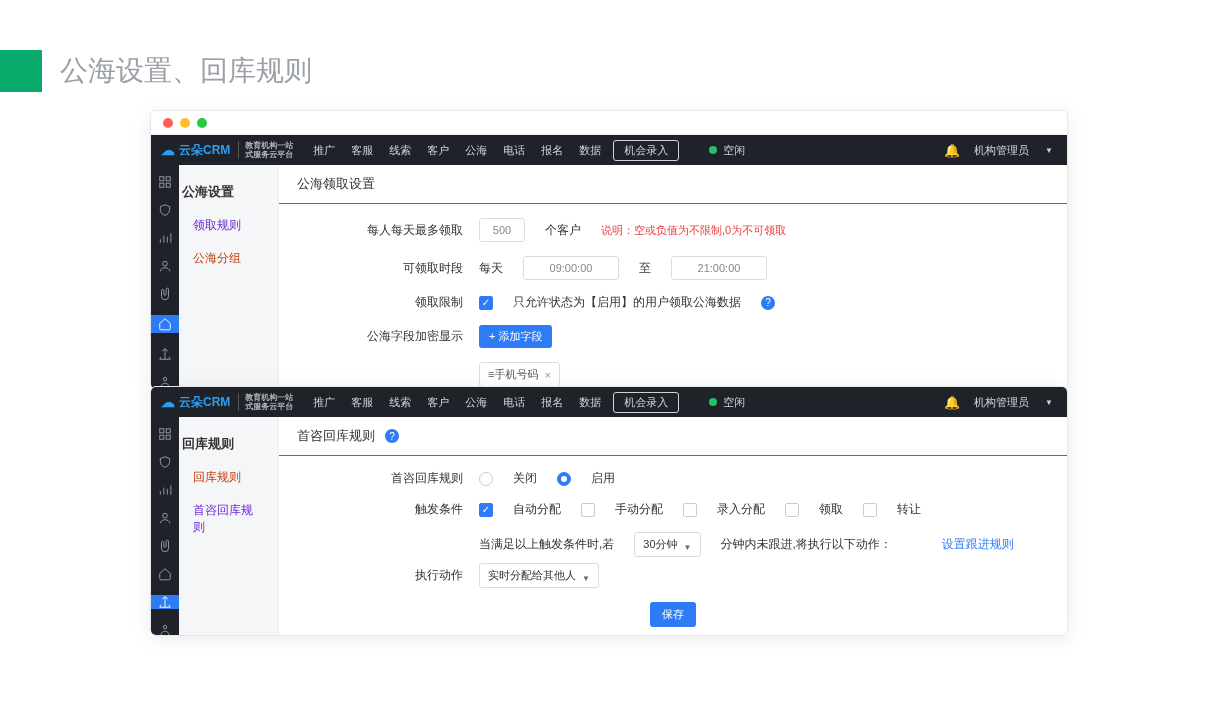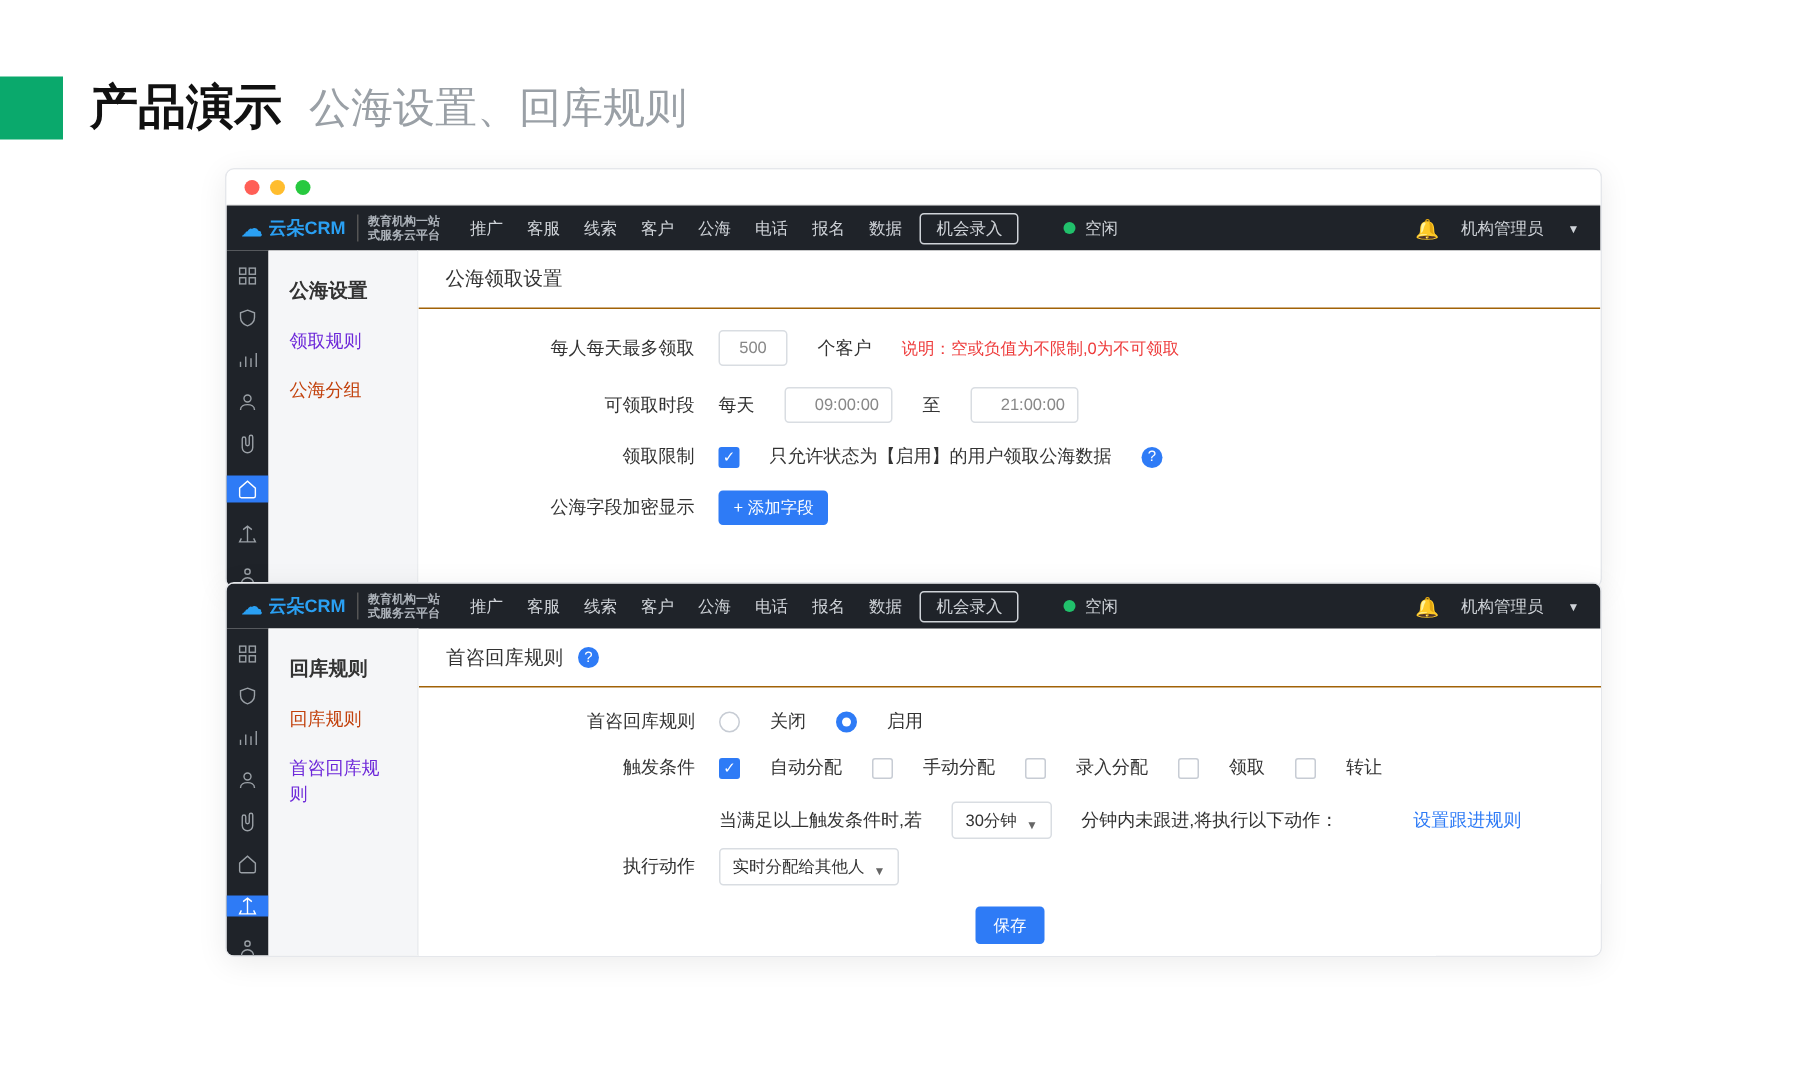--- a/index.html
+++ b/index.html
@@ -33,33 +33,33 @@
   .user{display:flex;align-items:center;gap:16px}
   .tri{font-size:8px}
   
   .body{display:flex;height:calc(100% - 30px)}
   .winA .body{height:calc(100% - 54px)}
   .iconbar{width:28px;background:#1f2329;display:flex;flex-direction:column;align-items:center;gap:14px;padding-top:10px}
   .iconbar .ic{width:16px;height:16px;color:#9aa0a6;display:flex;align-items:center;justify-content:center}
   .iconbar .ic.active{background:#2e7bf6;color:#fff;width:28px;height:28px;border-radius:0}
   .iconbar .ic svg{width:14px;height:14px;stroke:currentColor;fill:none;stroke-width:1.6}
   .side{width:100px;background:#f5f6f8;border-right:1px solid #ebedf0;padding-top:10px}
-  .side .hd{font-size:13px;color:#333;padding:8px 14px;font-weight:600}
+  .side .hd{font-size:13px;color:#333;padding:8px 3px;font-weight:600}
   .side .item{font-size:12px;padding:8px 14px;color:#c2410c;cursor:pointer}
   .side .item.active{color:#6d28d9}
   .main{flex:1;background:#fff;overflow:auto}
   .section-title{display:flex;align-items:center;gap:10px;padding:10px 18px;border-bottom:1px solid #a16207;font-size:13px;color:#333}
   .help{width:14px;height:14px;border-radius:50%;background:#2e7bf6;color:#fff;font-size:10px;display:inline-flex;align-items:center;justify-content:center}
   .form{padding:14px 0 14px 0;font-size:12px;color:#333}
   .row{display:flex;align-items:center;margin-bottom:14px}
   .lbl{width:200px;text-align:right;padding-right:16px;color:#333}
   .val{display:flex;align-items:center;gap:20px;flex-wrap:wrap}
   .input{height:24px;border:1px solid #d9dde2;border-radius:3px;padding:0 8px;font-size:11px;color:#888;background:#fff}
   .w50{width:46px;text-align:center}
-  .w80{width:72px;text-align:right}
+  .w80{width:96px;text-align:center}
   .note{color:#ee3b3b;font-size:11px}
   .cb{width:14px;height:14px;border:1px solid #c7ccd4;border-radius:2px;display:inline-flex;align-items:center;justify-content:center;background:#fff}
   .cb.checked{background:#2e7bf6;border-color:#2e7bf6;color:#fff;font-size:10px}
   .radio{width:14px;height:14px;border:1.5px solid #c7ccd4;border-radius:50%;display:inline-block;position:relative}
   .radio.checked{background:#2e7bf6;border-color:#2e7bf6}
   .radio.checked::after{content:"";position:absolute;inset:3px;background:#fff;border-radius:50%}
   .btn-blue{background:#2e7bf6;color:#fff;border:none;border-radius:3px;padding:5px 12px;font-size:11px;cursor:pointer}
   .btn-blue.sm{padding:4px 10px}
   .tag{border:1px solid #d9dde2;border-radius:3px;padding:4px 8px;font-size:11px;color:#555;display:inline-flex;align-items:center;gap:6px}
   .tag .x{color:#999;cursor:pointer}
@@ -67,21 +67,20 @@
   .sel .tri2{font-size:8px;color:#666}
   .link{color:#2e7bf6;cursor:pointer;margin-left:30px}
   
   .save-row{display:flex;justify-content:center;margin-top:6px}
 </style>
 </head>
 <body>
 
 <div class="slide-header">
   <div class="green-block"></div>
-  <div class="slide-title">产品演示</div>
   <div class="slide-sub">公海设置、回库规则</div>
 </div>
 
 <div class="stage">
 
 <div class="win winA">
   <div class="mac-dots">
     <span class="dot red"></span>
     <span class="dot yel"></span>
     <span class="dot grn"></span>
@@ -203,20 +202,29 @@
             <span>只允许状态为【启用】的用户领取公海数据</span>
             <span class="help">?</span>
           </div>
         </div>
         <div class="row">
           <div class="lbl">公海字段加密显示</div>
           <div class="val">
             <button class="btn-blue sm">+ 添加字段</button>
           </div>
         </div>
+        <div class="row">
+          <div class="lbl"></div>
+          <div class="val">
+            <span class="tag">
+              <span>≡手机号码</span>
+                  <span class="x">×</span>
+            </span>
+          </div>
+        </div>
       </div>
     </div>
   </div>
 </div>
 
 <div class="win winB">
   <div class="topbar">
     <div class="logo">
       <span class="logo-cloud">☁</span>
       <span>云朵CRM</span>

